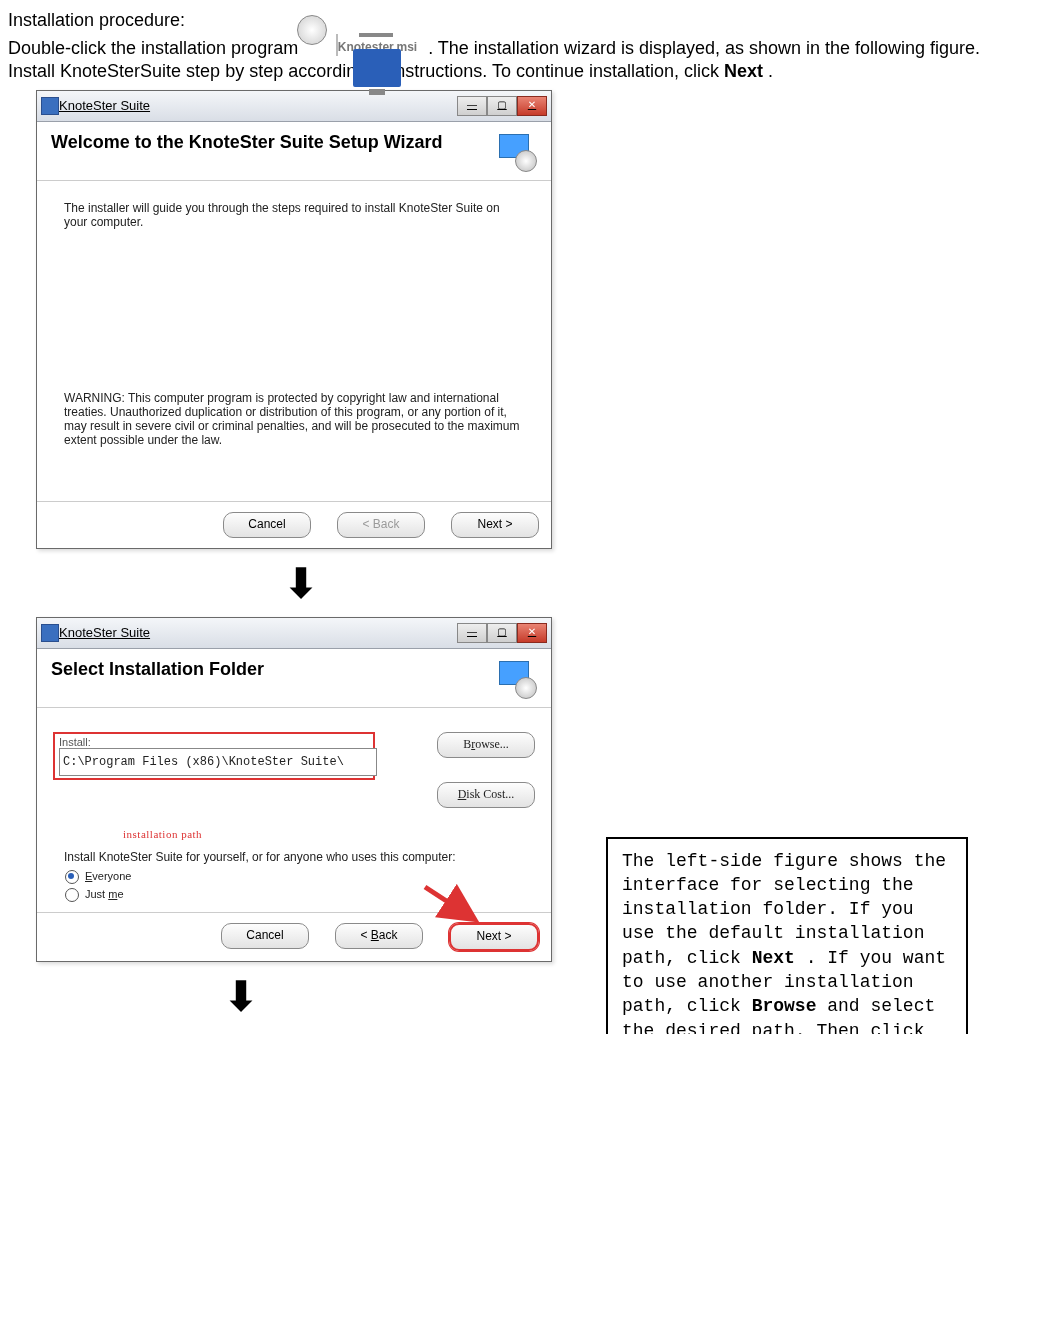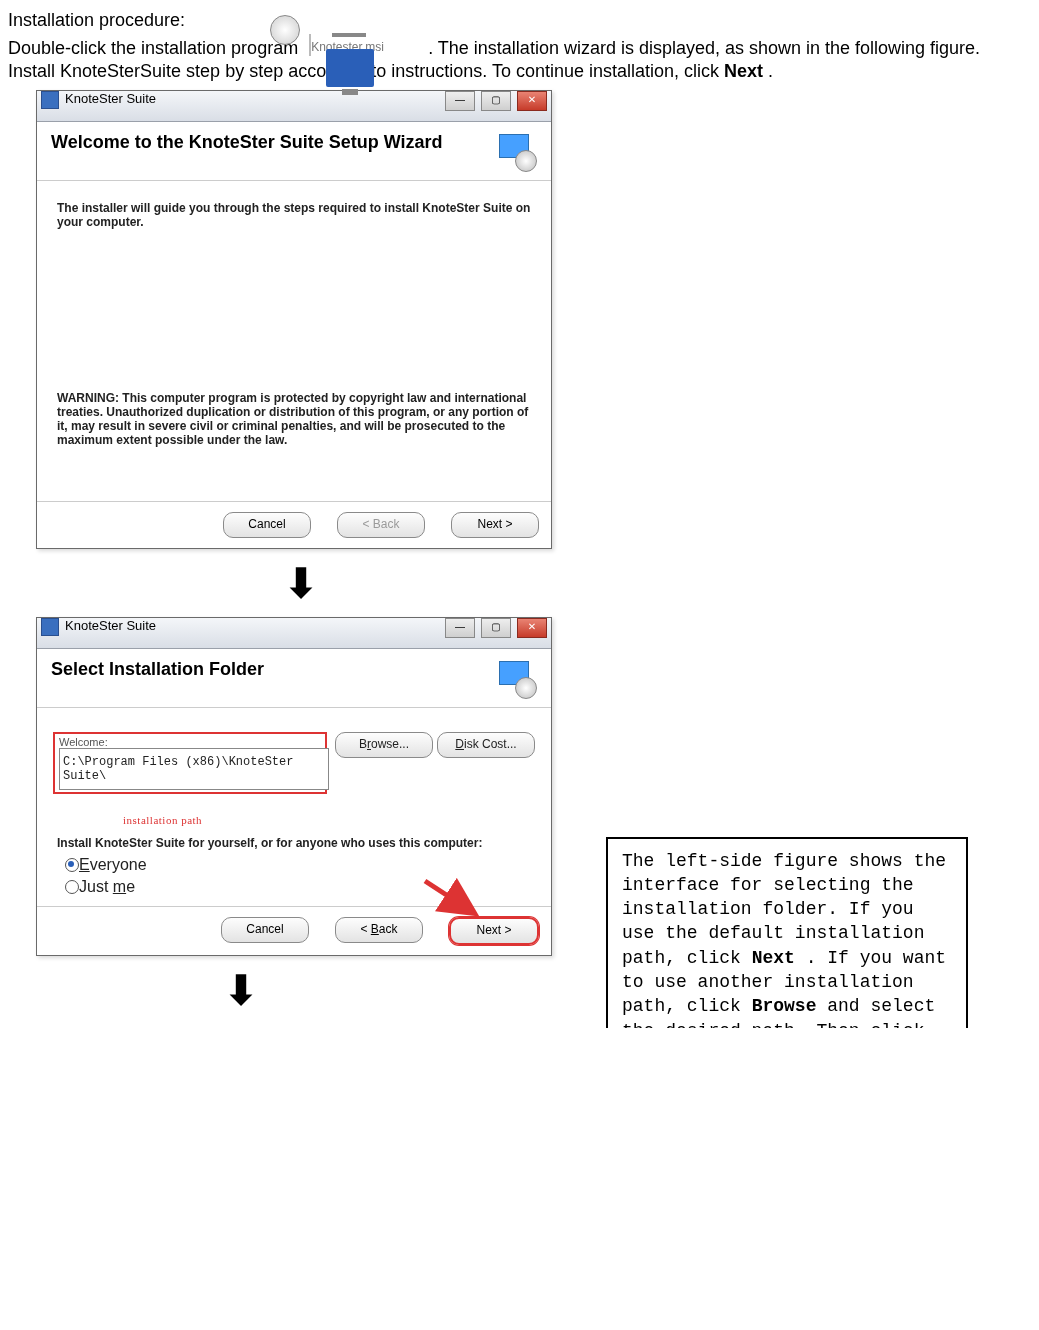--- a/index.html
+++ b/index.html
@@ -10,22 +10,23 @@
     padding: 4px 8px;
     width: 1039px;
     box-sizing: border-box;
     background: #fff;
   }
   .intro-line { margin: 2px 0 6px 0; }
   .msi-block {
     display: inline-block;
     vertical-align: middle;
     width: 108px;
-    text-align: left;
+    text-align: right;
     margin: 0 6px;
+    font-weight: bold;
   }
   .msi-icon-box {
     width: 80px; height: 88px;
     margin: 0 auto 4px auto;
     border: 1px solid #bbb;
     background: linear-gradient(#fdfdfd,#eef0f2);
     position: relative;
   }
   .monitor {
     position:absolute; left:16px; top:14px; width:44px; height:34px;
@@ -45,39 +46,40 @@
   .wiz-window {
     width: 514px;
     border: 1px solid #6a6a6a;
     background:#fff;
     box-shadow: 2px 2px 4px rgba(0,0,0,.15);
   }
   .wiz-titlebar {
     height: 30px;
     background: linear-gradient(#f4f6f9,#d9dee6);
     border-bottom:1px solid #9aa0aa;
-    display:flex; padding:0 4px; gap:6px;
+    display:flex; align-items:center; padding:0 4px; 
     font-size:13px;
+    text-decoration:underline;
   }
   .wiz-titlebar .app-icon{
     width:16px;height:16px;background:#3a6fbf;border:1px solid #2a4f8f;
   }
   .wiz-titlebar .spacer{flex:1}
   .winbtn{width:28px;height:18px;border:1px solid #888;background:linear-gradient(#eee,#cfcfcf);font-size:10px;line-height:16px;text-align:center;}
   .winbtn.close{background:linear-gradient(#e98373,#c63b2a);color:#fff;border-color:#8a2a1f;}
   .wiz-header{
     background:#fff; padding:10px 14px 8px 14px; border-bottom:1px solid #ccc;
     display:flex; align-items:flex-start; justify-content:space-between;
   }
   .wiz-header h2{font-size:18px;font-weight:bold;margin:0;}
   .hdr-icon{width:44px;height:40px;position:relative;}
   .hdr-icon .mon{position:absolute;left:6px;top:2px;width:28px;height:22px;background:#46a0ff;border:1px solid #2b6fb0;}
   .hdr-icon .dsc{position:absolute;right:0;bottom:0;width:20px;height:20px;border-radius:50%;background:radial-gradient(#fff,#bbb);border:1px solid #888;}
   .wiz-body{padding:14px 16px 6px 16px;font-size:12px;color:#222;}
-  .wiz-body p{margin:6px 4px;font-weight:bold;}
+  .wiz-body p{margin:6px 11px;}
   .wiz-footer{
     border-top:1px solid #ccc; padding:10px 12px;
     display:flex; justify-content:flex-end; gap:26px;
   }
   .wbtn{
     width:86px;height:24px;font-size:12px;
     background:linear-gradient(#fdfdfd,#e3e3e3);
     border:1px solid #8a8a8a; border-radius:10px;
     text-align:center; line-height:22px;
   }
@@ -86,21 +88,21 @@
   .field-row{display:flex;align-items:center;gap:8px;margin:4px 0;}
   .folder-box{
     border:2px solid #d33; padding:2px 4px; width:310px;
   }
   .folder-lbl{font-size:11px;color:#555;}
   .folder-input{
     width:100%;font-family:"Courier New",monospace;font-size:12px;
     border:1px solid #888;padding:6px 3px;background:#fff;
   }
   .install-path-label{color:#d33;font-family:"Times New Roman",serif;font-size:11px;letter-spacing:.5px;margin:20px 0 10px 70px;}
-  .radio-row{font-size:16px;margin:4px 0 4px 12px;display:flex;align-items:center;}
+  .radio-row{font-size:11px;margin:4px 0 4px 12px;display:flex;gap:6px;}
   .radio{width:12px;height:12px;border:1px solid #555;border-radius:50%;display:inline-block;position:relative;}
   .radio.sel::after{content:"";position:absolute;left:2px;top:2px;width:6px;height:6px;background:#2a5fb8;border-radius:50%;}
 
   .down-arrow{
     text-align:center;font-size:40px;line-height:40px;margin:14px 0 14px 0;font-weight:bold;
   }
   .red-arrow{
     position:absolute; width:60px;height:40px; pointer-events:none;
   }
   .red-arrow svg{width:100%;height:100%;}
@@ -185,24 +187,24 @@
         <h2>Select Installation Folder</h2>
         <div class="hdr-icon">
           <span class="mon"></span>
             <span class="dsc"></span>
         </div>
       </div>
       <div class="wiz-body">
 
         <div class="field-row" style="align-items:flex-start; margin-top:10px;">
           <div class="folder-box">
-            <div class="folder-lbl">Welcome:</div>
+            <div class="folder-lbl">Install:</div>
             <div class="folder-input">C:\Program Files (x86)\KnoteSter Suite\</div>
           </div>
-          <div style="display:flex;flex-direction:row;gap:4px;margin-left:auto;">
+          <div style="display:flex;flex-direction:column;gap:24px;margin-left:auto;font-family:Liberation Serif, serif;">
             <span class="wbtn" style="width:96px">
               <span>B<u class="ul">r</u>owse...</span>
             </span>
             <span class="wbtn" style="width:96px">
               <span><u class="ul">D</u>isk Cost...</span>
             </span>
           </div>
         </div>
 
         <div class="install-path-label">installation path</div>

